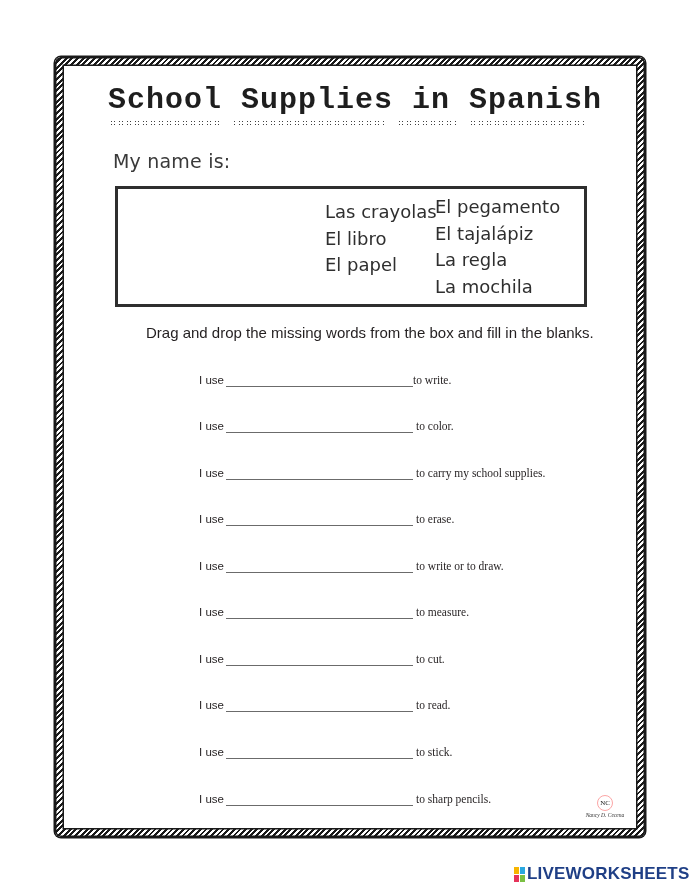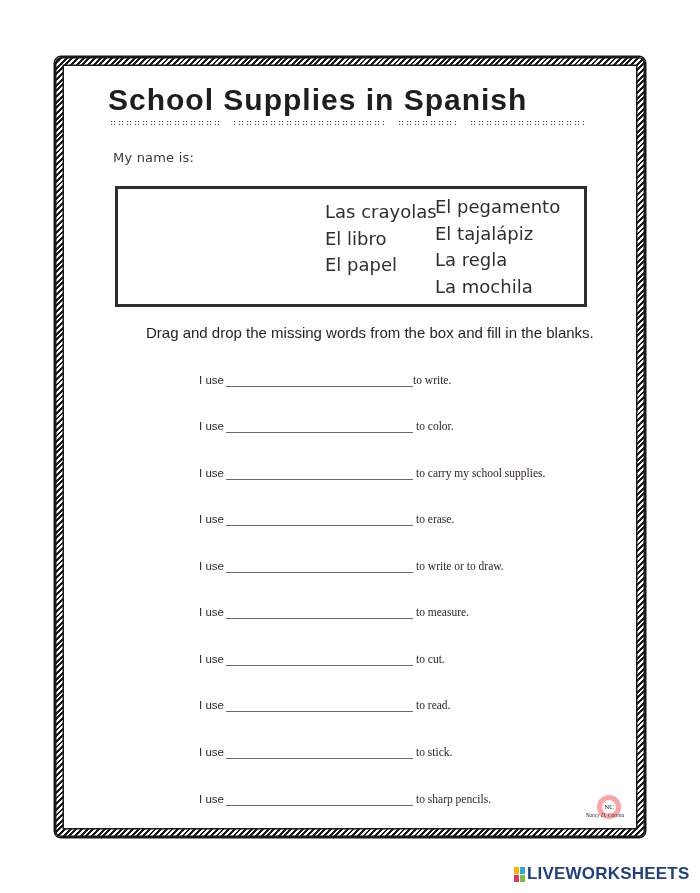--- a/index.html
+++ b/index.html
@@ -18,21 +18,21 @@
         repeating-linear-gradient(135deg, #1a1a1a 0px, #1a1a1a 2px, #ffffff 2px, #ffffff 4px);
       box-shadow: inset 0 0 0 1.5px #1a1a1a, 0 0 0 1.5px #1a1a1a;
     }
     .page-inner {
       position: absolute; left: 9px; top: 9px; right: 9px; bottom: 9px;
       background: #ffffff;
       box-shadow: 0 0 0 1.5px #1a1a1a;
     }
     .title {
       position: absolute; left: 108px; top: 82px; width: 480px;
-      font-family: Liberation Sans, sans-serif;
+      font-family: Liberation Mono, monospace;
       font-weight: bold;
       font-size: 30px;
       letter-spacing: 1px;
       color: #1e1e1e;
       white-space: nowrap;
       line-height: 36px;
     }
     .title-legs {
       position: absolute; left: 110px; top: 117px; width: 475px; height: 10px;
       background:
@@ -42,21 +42,21 @@
     .title-legs-gap1, .title-legs-gap2, .title-legs-gap3 {
       position: absolute; top: 115px; height: 14px; background: #fff;
     }
     .title-legs-gap1 { left: 220px; width: 12px; }
     .title-legs-gap2 { left: 385px; width: 12px; }
     .title-legs-gap3 { left: 458px; width: 12px; }
 
     .name-label {
       position: absolute; left: 113px; top: 150px;
       font-family: "DejaVu Sans", sans-serif;
-      font-size: 13px; color: #3a3a3a; font-weight: normal;
+      font-size: 19px; color: #3a3a3a; font-weight: normal;
       letter-spacing: 0.2px;
     }
     .word-box {
       position: absolute; left: 115px; top: 186px; width: 472px; height: 121px;
       box-sizing: border-box;
       border: 3px solid #2e2e2e;
       background: #fff;
     }
     .word-col { position: absolute; }
     .word-col span {
@@ -85,21 +85,21 @@
       position: absolute; left: 27px; top: 12px; width: 187px; height: 0;
       border-bottom: 1px solid #6b6b6b;
     }
     .sentence .suffix { position: absolute; left: 217px; top: 0; font-family: Liberation Serif, serif; }
 
     .signature {
       position: absolute; left: 583px; top: 795px; width: 44px; height: 30px;
     }
     .sig-mono {
       position: absolute; left: 14px; top: 0; width: 14px; height: 14px;
-      border: 5px solid #fca5a5; border-radius: 50%;
+      border: 1px solid #fca5a5; border-radius: 50%;
       font-family: "Liberation Serif", serif; font-size: 7px; line-height: 14px;
       text-align: center; color: #222;
     }
     .sig-name {
       position: absolute; left: 0; top: 17px; width: 44px;
       font-family: "Liberation Serif", serif; font-style: italic;
       font-size: 5.5px; color: #333; text-align: center; white-space: nowrap;
     }
 
     .brand {

